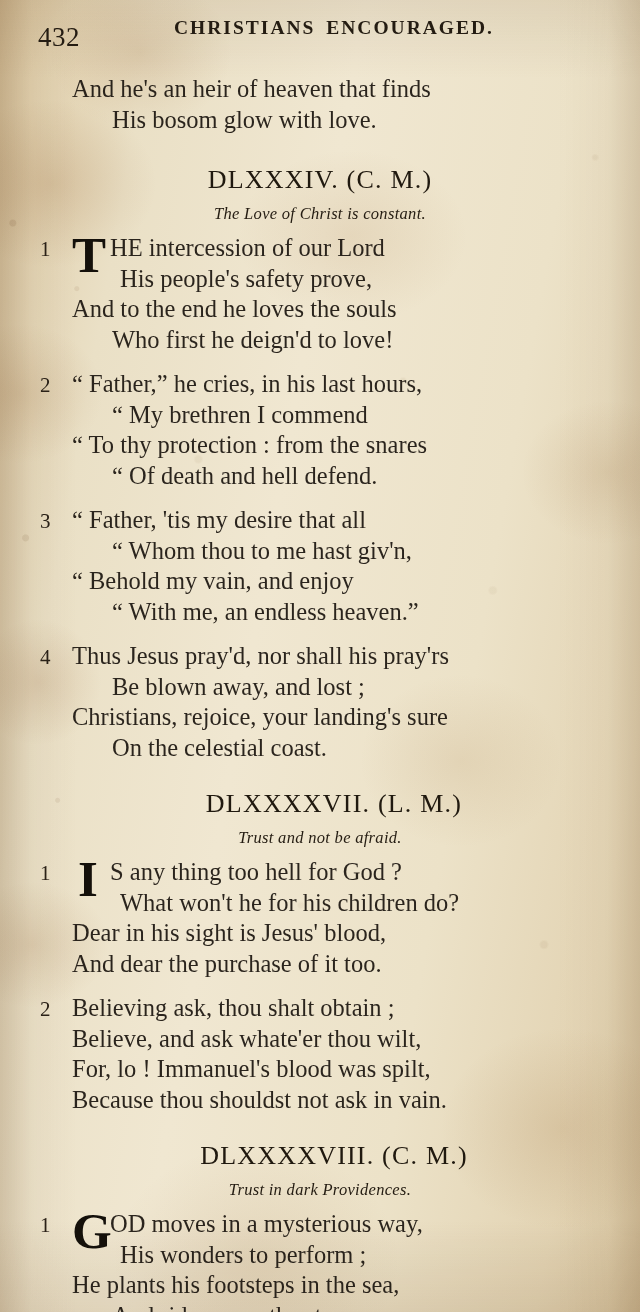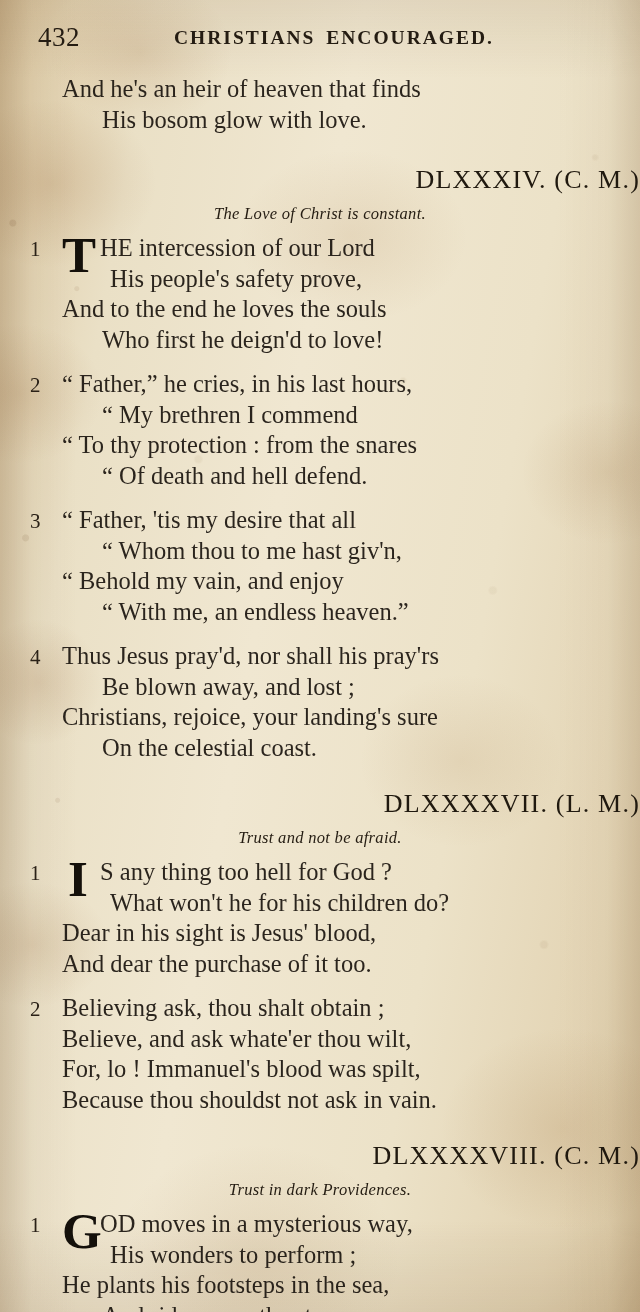--- a/index.html
+++ b/index.html
@@ -81,33 +81,33 @@
     left: 38px;
     top: 6px;
     font-size: 27px;
     letter-spacing: 0.5px;
     color: #241c12;
   }
   .head-title {
     position: absolute;
     left: 0;
     right: 0;
-    top: 11px;
+    top: 1px;
     text-align: center;
     padding-left: 28px;
     font-size: 19.5px;
     letter-spacing: 2.0px;
     word-spacing: 4px;
     font-weight: 600;
     color: #241c12;
   }
 
   
   .verse-block {
-    padding: 0 26px 0 28px;
+    padding: 0 26px 0 38px;
   }
 
   .line {
     font-size: 24.5px;
     line-height: 30.5px;
     white-space: pre;
     color: #1c1610;
   }
   
   .line.flush   { padding-left: 34px; }
@@ -123,21 +123,21 @@
     position: absolute;
     left: 2px;
     top: 1px;
     font-size: 21px;
     line-height: 30.5px;
     color: #2a2117;
   }
 
   
   .hymn-head {
-    text-align: right;
+    text-align: center;
     font-size: 26px;
     letter-spacing: 1.2px;
     margin-top: 30px;
     color: #20190f;
   }
   .hymn-sub {
     text-align: center;
     font-style: italic;
     font-weight: 400;
     font-size: 16.5px;

